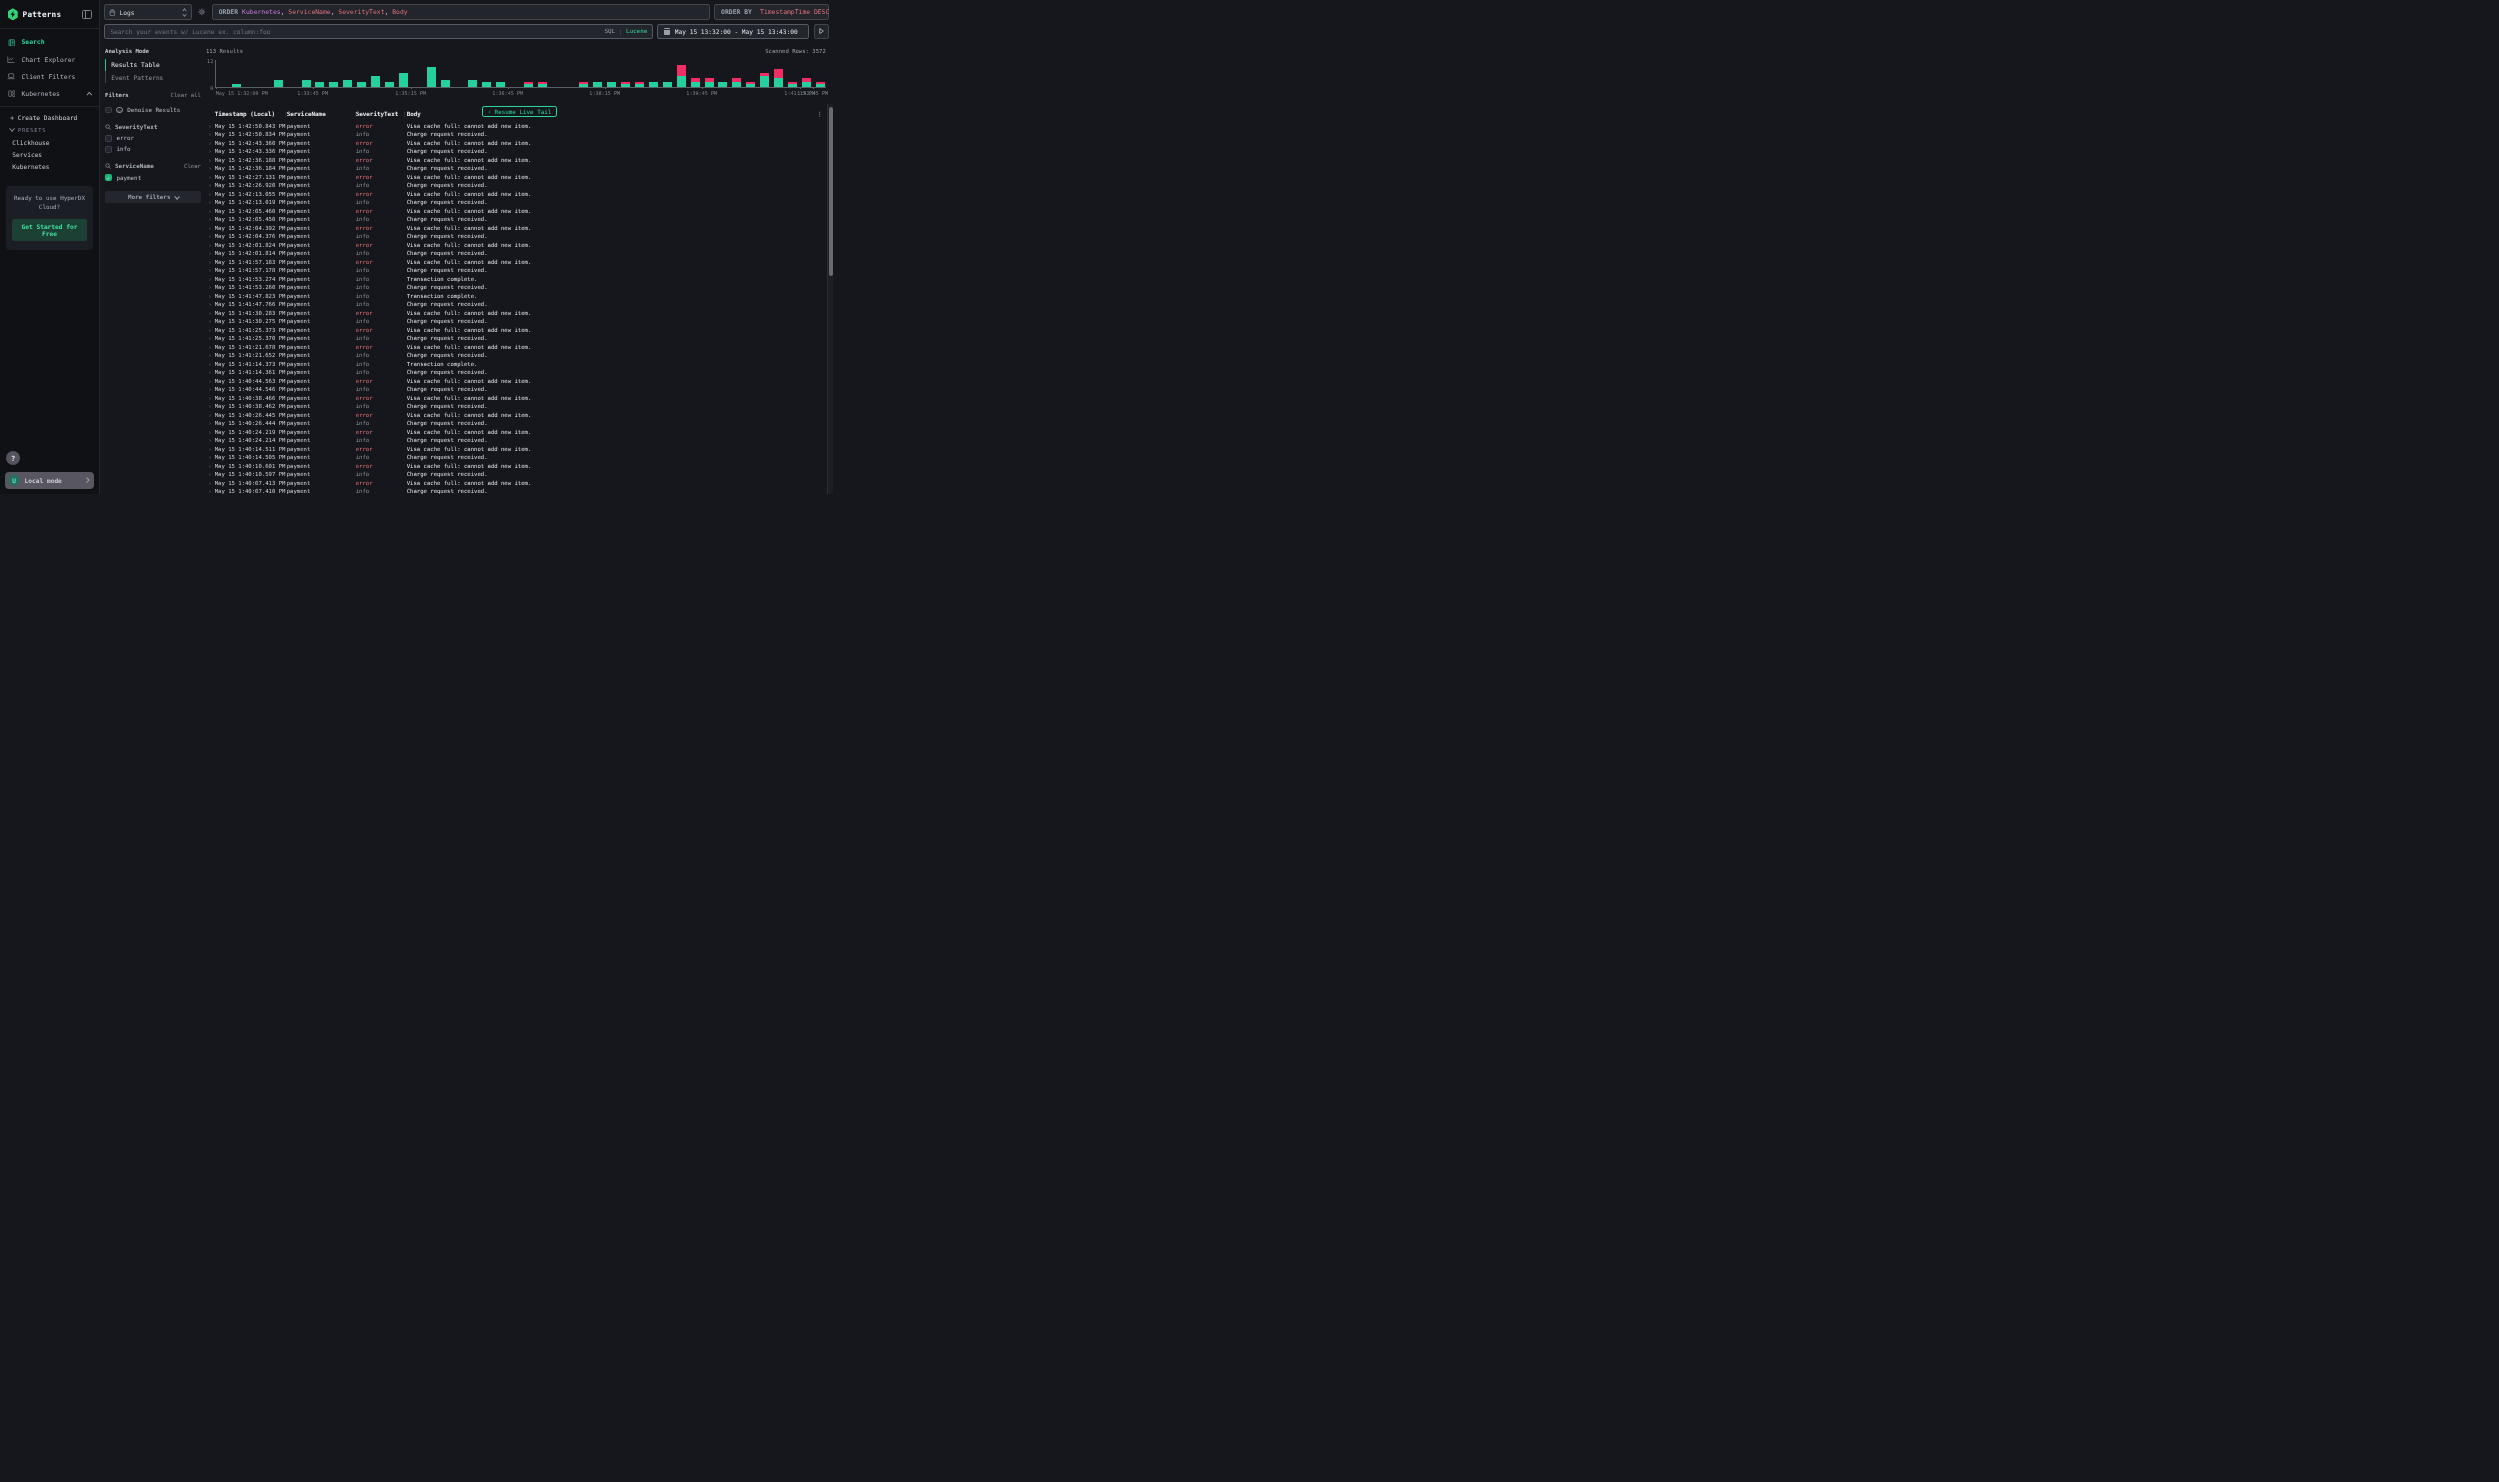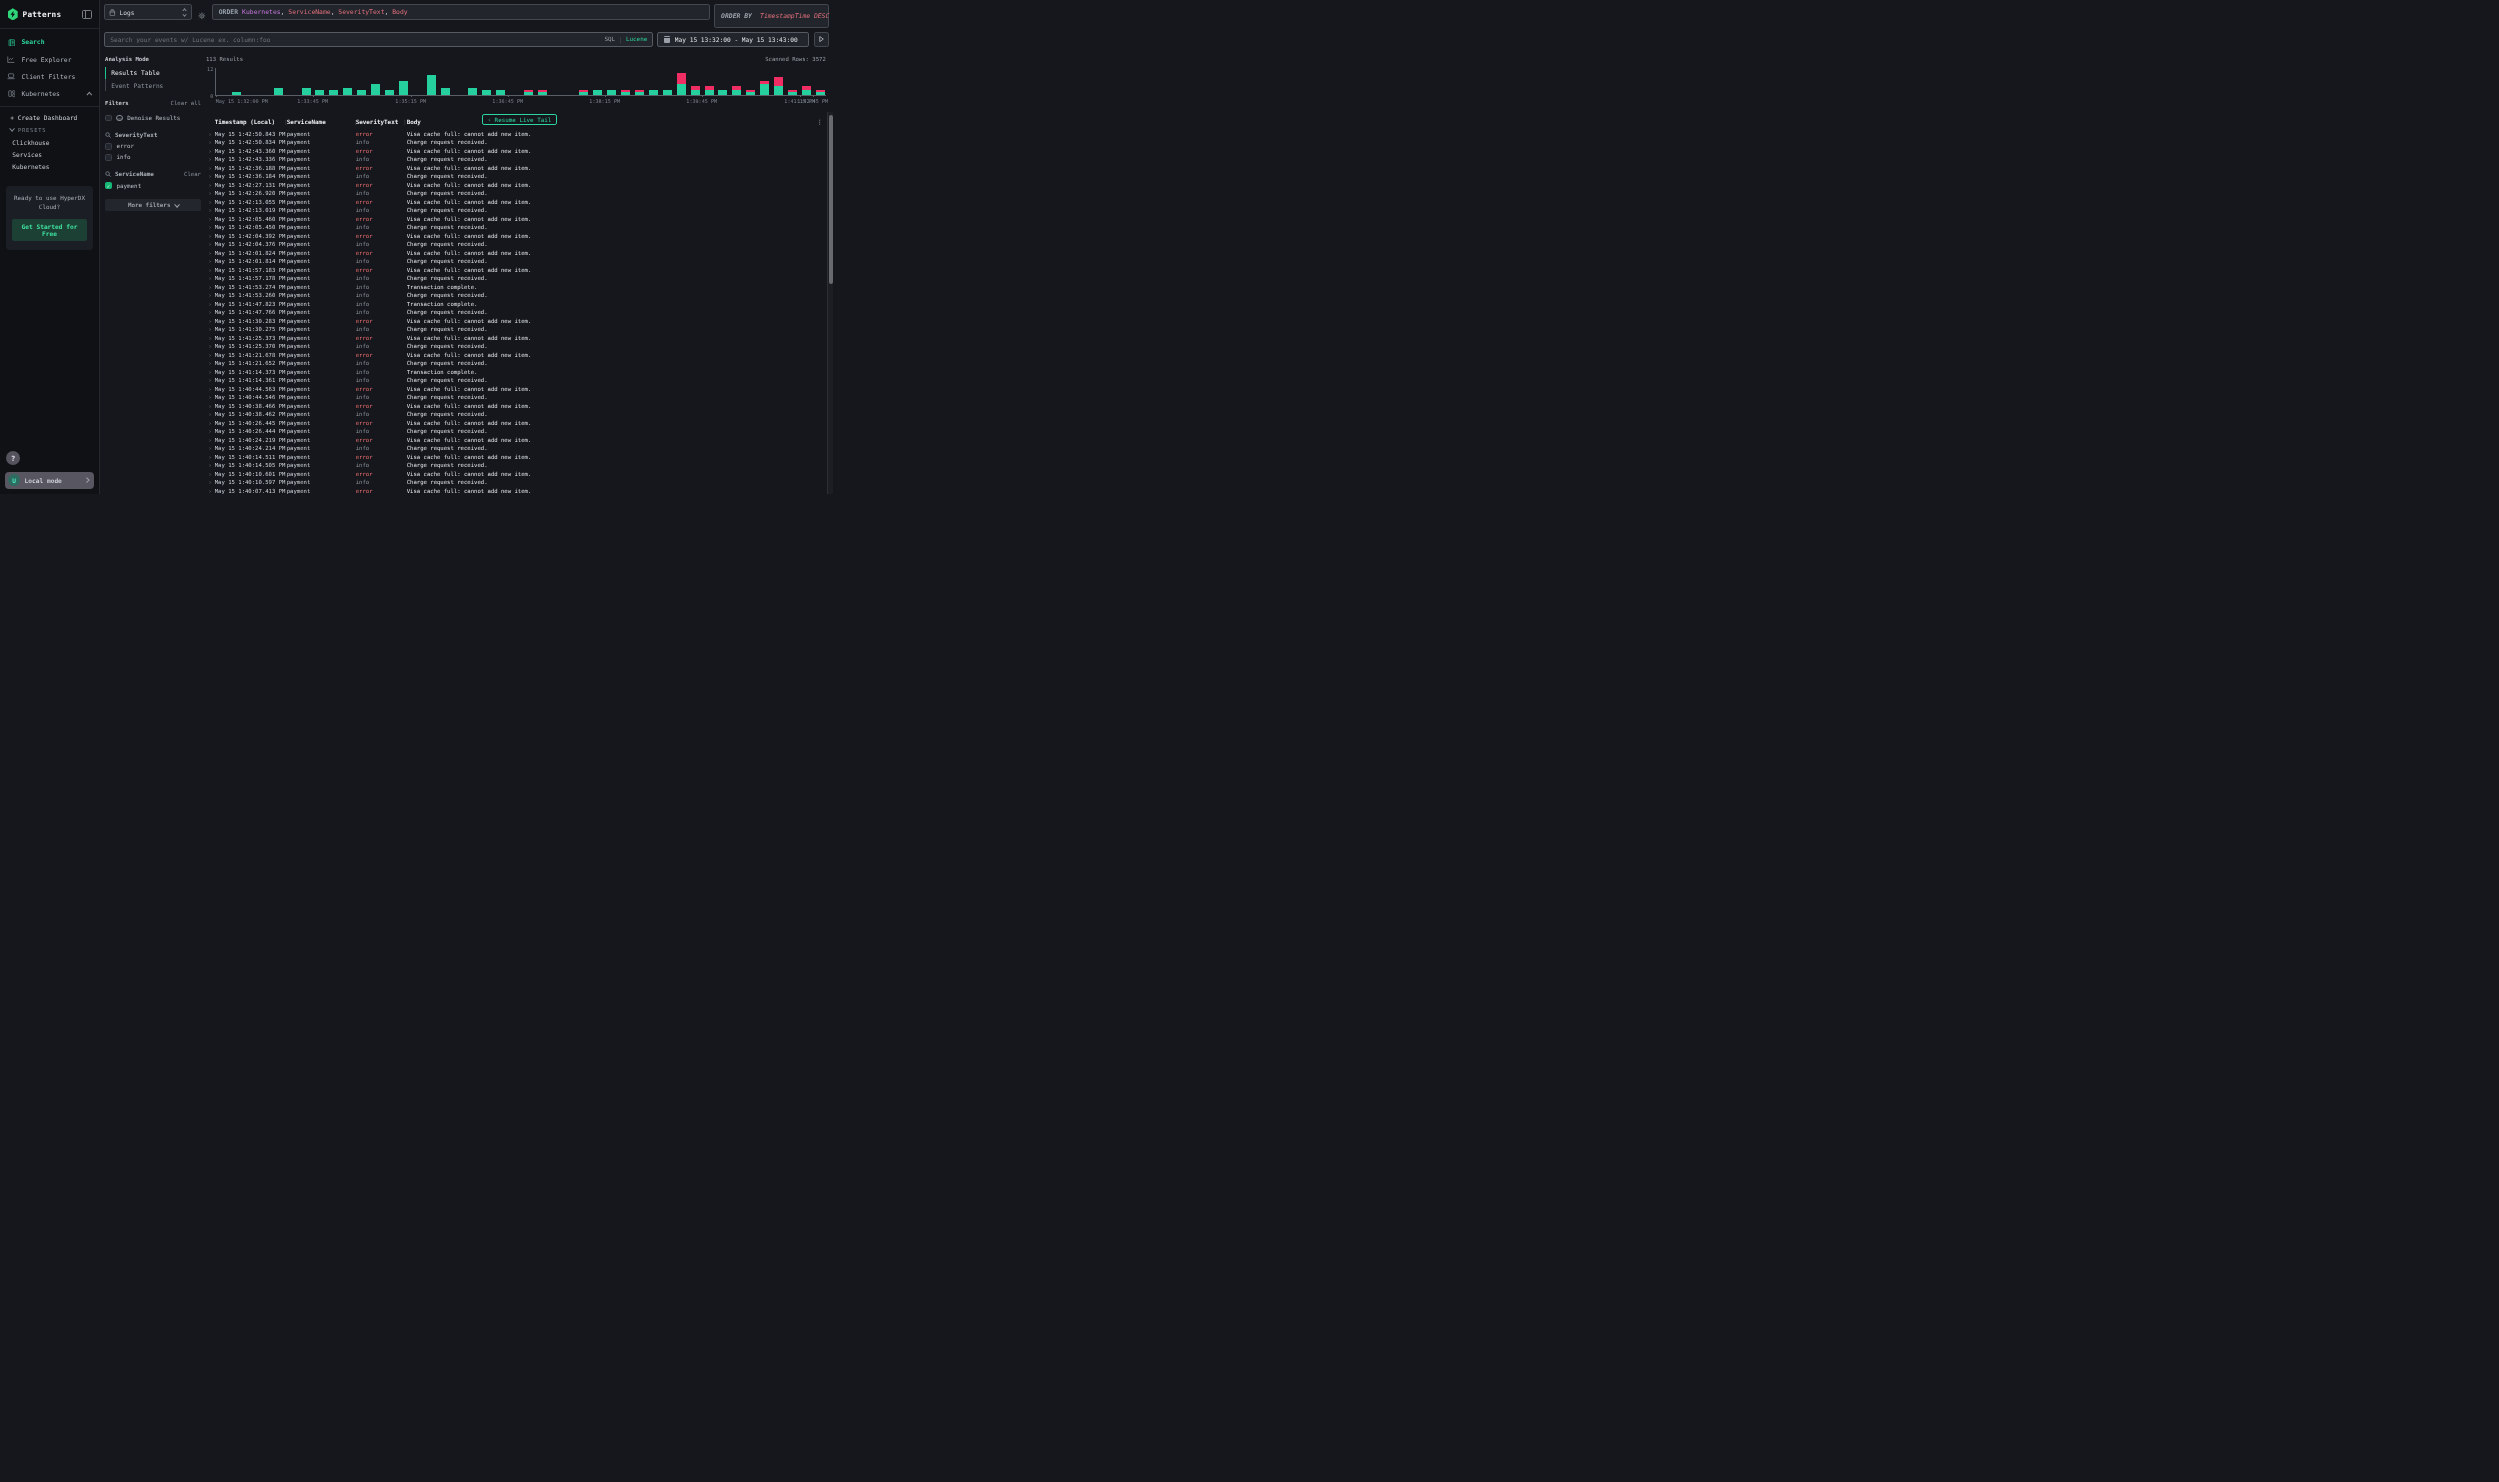--- a/index.html
+++ b/index.html
@@ -45,21 +45,21 @@
   .src-select { width:88px; padding:0 4.1px; height:16px; cursor:pointer; }
   .src-select .db-icon { margin-right:3.6px; display:flex; }
   .src-label { flex:1; color:#d7dadf; }
   .updown { display:flex; flex-direction:column; gap:1px; margin-right:1px; }
   .updown i { width:3.1px; height:3.1px; border-left:0.7px solid #7d8491; border-top:0.7px solid #7d8491; display:block; }
   .updown i.u { transform:rotate(45deg); } .updown i.d { transform:rotate(225deg); }
   .gear-btn { display:flex; align-items:center; justify-content:center; width:11.3px; cursor:pointer; }
   .sql-box { flex:1; height:16px; padding:0 6.2px; font-size:6.4px; white-space:nowrap; overflow:hidden; }
   .kw { color:#9aa3ad; font-weight:bold; margin-right:4.1px; }
   .comma { color:#c8ccd2; }
-  .order-box { width:115px; height:24px; padding:0 6.2px; font-size:6.4px; white-space:nowrap;font-style:italic; }
+  .order-box { width:115px; height:16px; padding:0 6.2px; font-size:6.4px; white-space:nowrap; }
   .order-val { color:#e0707c; margin-left:4.1px; }
   .search-box { flex:1; height:15.4px; border:0.5px solid #565a63; padding:0 5.1px; }
   .search-input { flex:1; background:transparent; border:none; outline:none; color:#d7dadf; font-family:inherit; font-size:6.2px; }
   .search-input::placeholder { color:#6d727b; }
   .mode-sql { color:#9aa0a8; font-size:5.9px; }
   .mode-sep { color:#4a4e56; margin:0 3.6px; }
   .mode-lucene { color:#2dd69c; font-size:5.9px; }
   .date-box { width:152px; height:15.4px; border:0.5px solid #565a63; padding:0 5.1px; cursor:pointer; }
   .cal-icon { width:6.7px; height:6.7px; background:#9aa0a8; border-radius:1px; position:relative; margin-right:4.6px; }
   .cal-icon::before { content:""; position:absolute; top:1.3px; left:0; right:0; height:0.8px; background:#22252b; }
@@ -149,21 +149,21 @@
           </span>
           <span>Search</span>
         </div>
         <div class="nav-item">
           <span class="ni-icon">
             <svg width="8.2" height="7.2" viewBox="0 0 16 14" fill="none" stroke-width="1.3">
               <path d="M1.5 1 v11.5 h13"></path>
               <path d="M3.5 8 l3-3 2 2 3.5-3.5"></path>
             </svg>
           </span>
-          <span>Free Explorer</span>
+          <span>Chart Explorer</span>
         </div>
         <div class="nav-item">
           <span class="ni-icon">
             <svg width="8.2" height="6.7" viewBox="0 0 16 13" fill="none" stroke-width="1.3">
               <rect x="3" y="1.5" width="10" height="7" rx="1"></rect>
               <path d="M1 11 h14"></path>
             </svg>
           </span>
           <span>Client Filters</span>
         </div>

